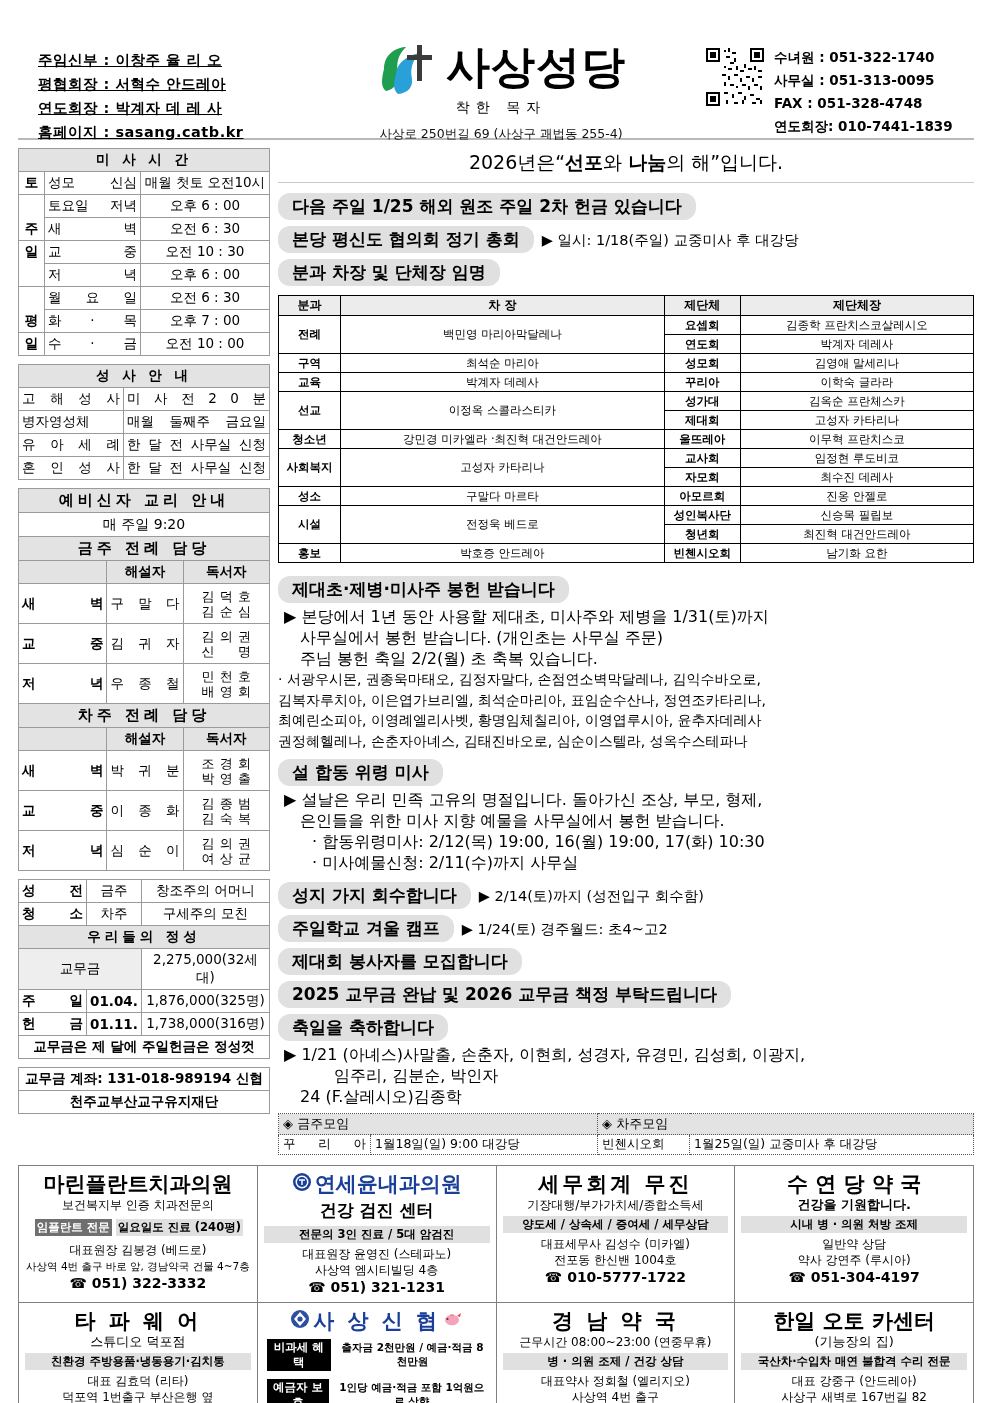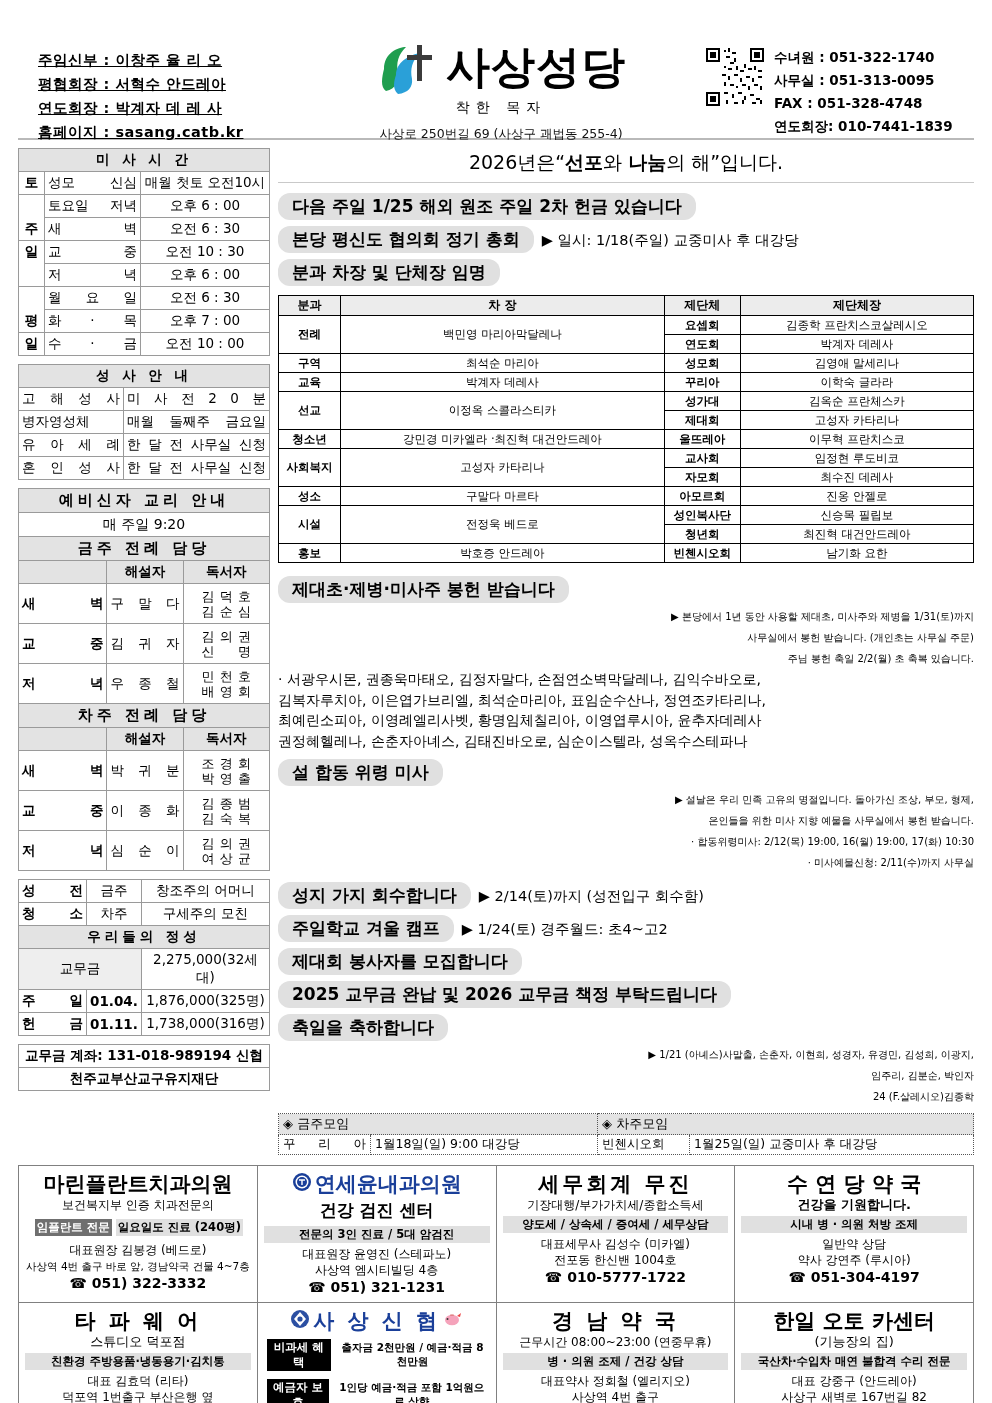--- a/index.html
+++ b/index.html
@@ -116,21 +116,21 @@
     font-size: 11.5px; border: 1px solid #000;
   }
   table.org td, table.org th {
     border: 1px solid #000; text-align: center; padding: 1px 2px;
     height: 19px;
   }
   table.org th { background: #ececec; font-weight: bold; font-size: 12px; }
   table.org td.k { font-weight: bold; background: #fff; width: 62px;}
   table.org td.k2 { font-weight: bold; width: 76px;}
 
-  .sec-body { font-size: 10px; line-height: 21px; padding-left: 2px; text-align: right; }
+  .sec-body { font-size: 16px; line-height: 21px; padding-left: 2px; }
   .sec-body .lvl1 { padding-left: 4px; text-indent: 0; }
   .sec-body .ind { padding-left: 20px; }
   .sec-body .ind2 { padding-left: 32px; }
   .sec-body .ind3 { padding-left: 54px; }
   .names { font-size: 14px; line-height: 20.5px; }
 
   table.meet {
     width: 100%; border-collapse: collapse; font-size: 12.5px;
     border: 1px dotted #000; margin-top: 6px;
   }
@@ -449,20 +449,23 @@
         <tr>
           <td class="lbl-bold just">주 일</td>
           <td class="lbl-bold">01.04.</td>
           <td>1,876,000(325명)</td>
         </tr>
         <tr>
           <td class="lbl-bold just">헌 금</td>
           <td class="lbl-bold">01.11.</td>
           <td>1,738,000(316명)</td>
         </tr>
+        <tr>
+              <td class="note" colspan="3">교무금은 제 달에 주일헌금은 정성껏</td>
+            </tr>
       </tbody>
         </table>
 
       <table class="blk">
         <tbody>
             <tr>
               <td class="acct">교무금 계좌: 131-018-989194 신협</td>
             </tr>
         <tr>
               <td class="acct">천주교부산교구유지재단</td>

